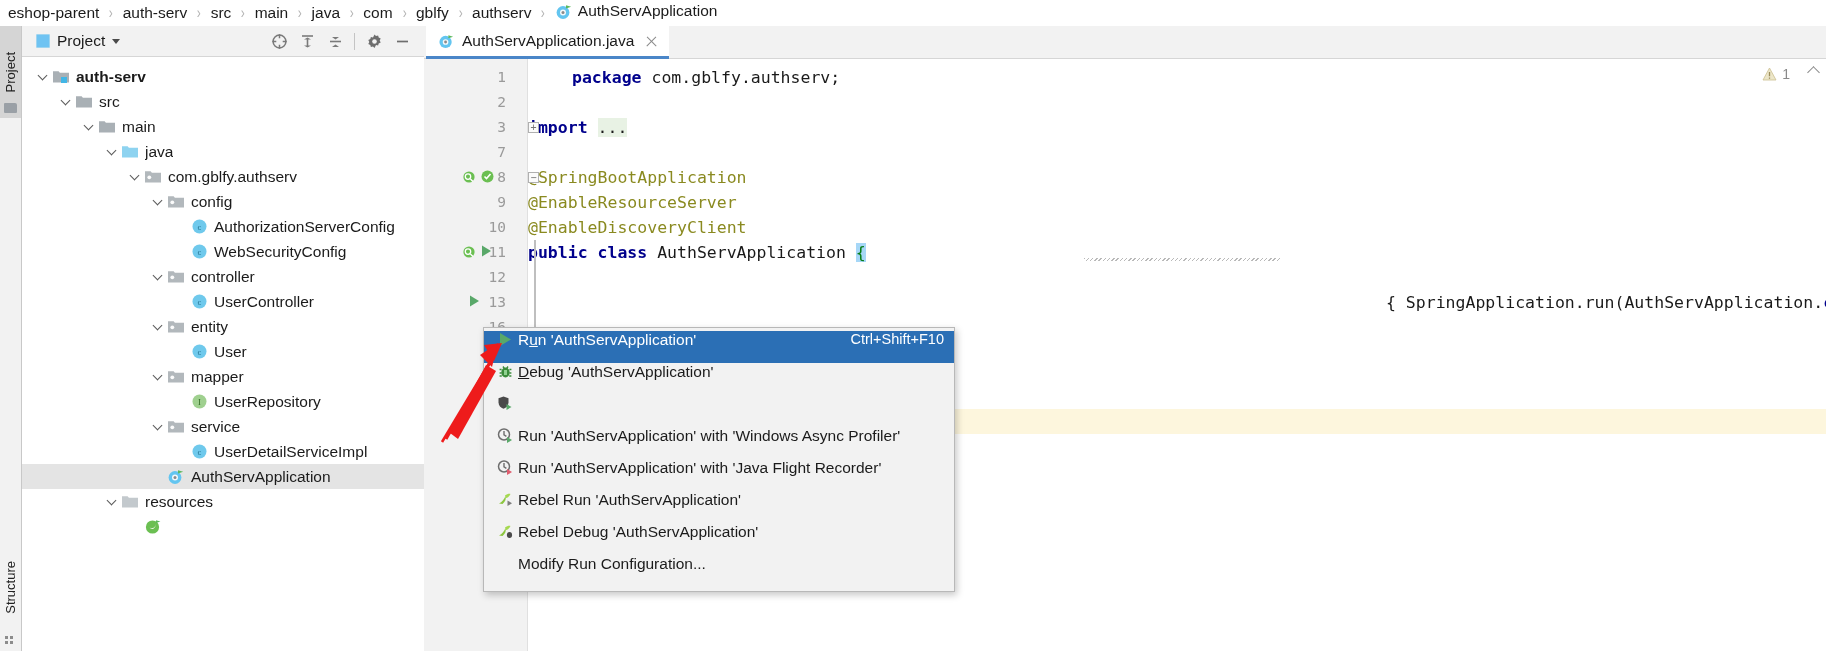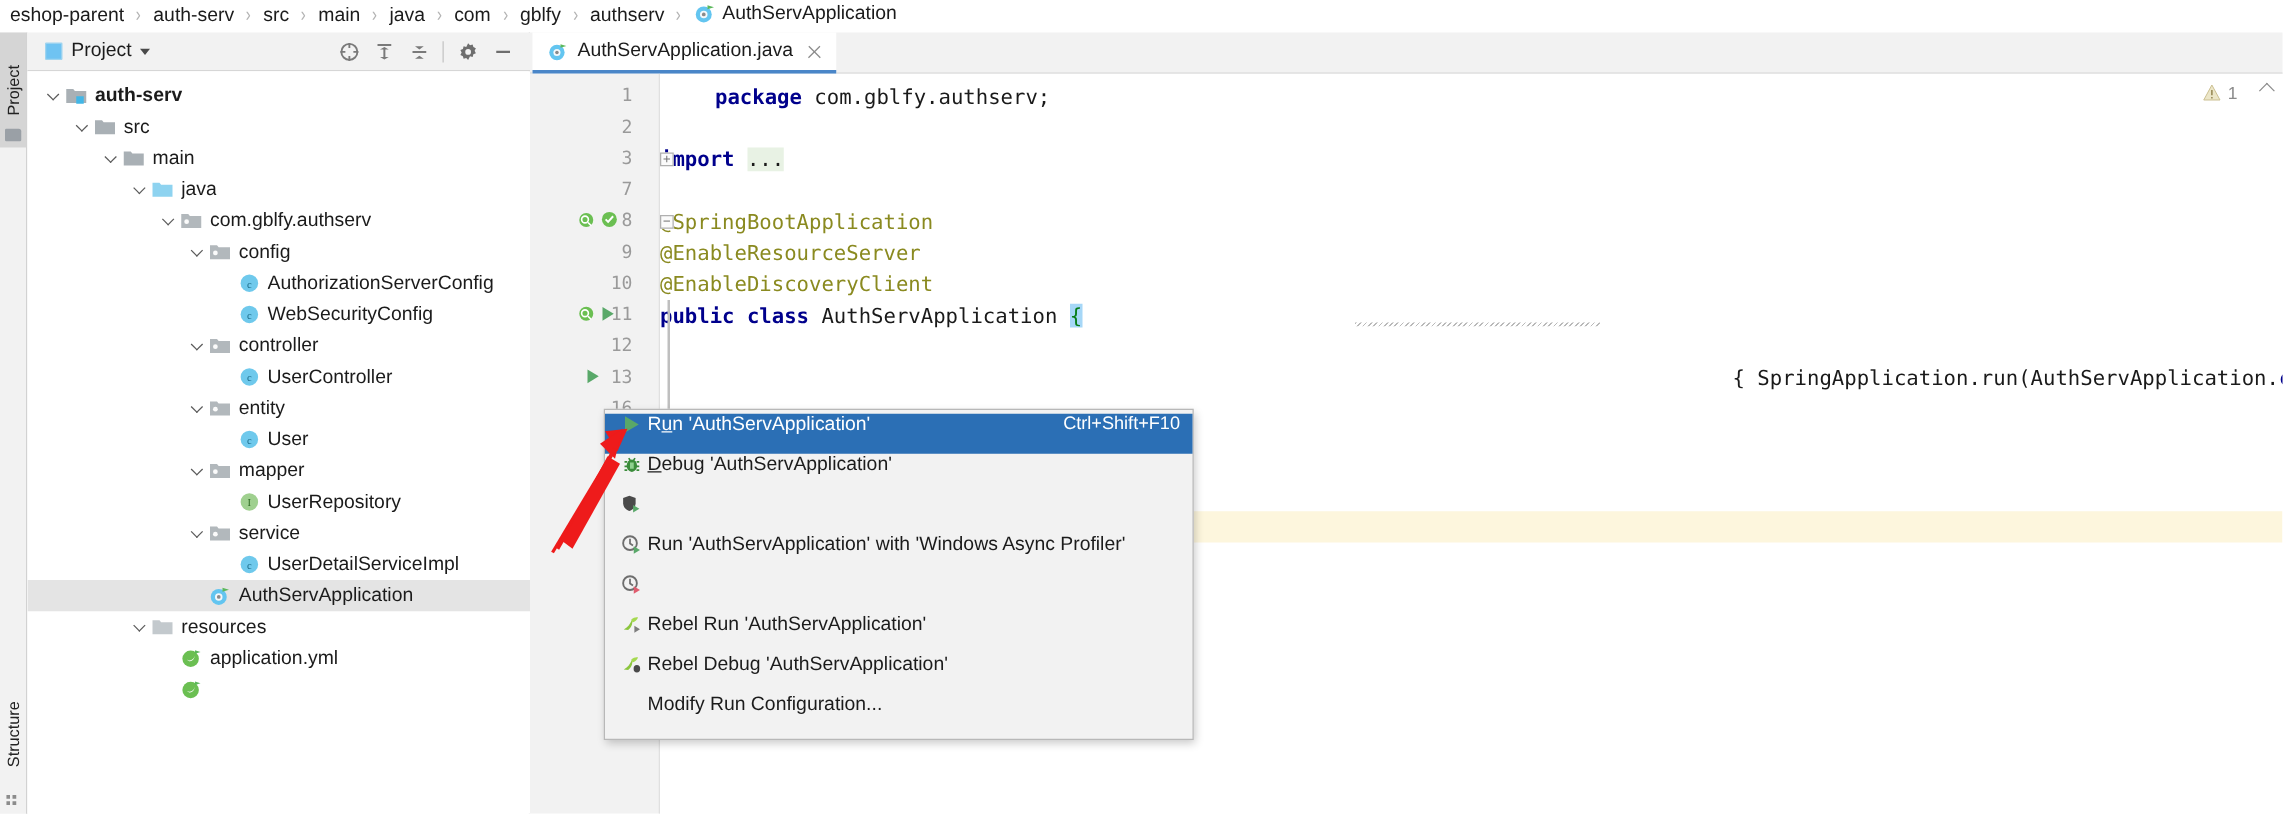--- a/index.html
+++ b/index.html
@@ -509,31 +509,20 @@
       </div>
       <div class="tree-row" style="padding-left: 104px;">
         <div class="tw"></div>
         <div class="ticon">
           <svg width="18" height="17" viewBox="0 0 18 17">
             <circle cx="8.5" cy="9" r="6.6" fill="#6bbf52"></circle>
             <path d="M5.5 9.6c2.8 1.8 5.4.2 6.6-3.4-1 4.6-4.2 6.2-6.6 3.4z" fill="#fff"></path>
             <path d="M12 2.2l4.4 1.4L12 5z" fill="#5cb85c"></path>
           </svg>
         </div>
-        <div class="tlabel">application.yml</div>
-      </div>
-      <div class="tree-row" style="padding-left: 104px;">
-        <div class="tw"></div>
-        <div class="ticon">
-          <svg width="18" height="17" viewBox="0 0 18 17">
-            <circle cx="8.5" cy="9" r="6.6" fill="#6bbf52"></circle>
-            <path d="M5.5 9.6c2.8 1.8 5.4.2 6.6-3.4-1 4.6-4.2 6.2-6.6 3.4z" fill="#fff"></path>
-            <path d="M12 2.2l4.4 1.4L12 5z" fill="#5cb85c"></path>
-          </svg>
-        </div>
         <div class="tlabel"></div>
       </div>
     </div>
 </div>
 
 <div id="editor-area">
   <div id="tab-strip">
     <div id="editor-tab">
       <svg width="17" height="17" viewBox="0 0 18 18">
         <circle cx="8" cy="9.5" r="6.5" fill="#63c5f0"></circle>
@@ -661,20 +650,21 @@
       <div class="mi-label"><span>Run 'AuthServApplication' with 'Windows Async Profiler'</span><span></span></div>
     </div>
     <div class="menu-item">
       <div class="mi-icon">
         <svg width="17" height="17" viewBox="0 0 17 17">
           <circle cx="7" cy="7.5" r="5.5" fill="none" stroke="#6e6e6e" stroke-width="1.5"></circle>
           <path d="M7 4v3.8l2.4 1.6" stroke="#6e6e6e" stroke-width="1.4" fill="none"></path>
           <path d="M10 10l5 3-5 3z" fill="#e05c6e"></path>
         </svg>
       </div>
+      <div class="mi-label"><span>Run 'AuthServApplication' with 'Java Flight Recorder'</span><span></span></div>
     </div>
     <div class="menu-item">
       <div class="mi-icon">
         <svg width="17" height="17" viewBox="0 0 17 17">
           <path d="M2 12.5c3-1.5 5-4 6.5-7.5 1 3-0.5 6-3 8z" fill="#8cc63f"></path>
           <path d="M8 4.5c2-1.5 4-2 5.5-1.5-1 2-2.5 3.5-4.5 4z" fill="#a5d94f"></path>
           <path d="M10.5 9.5l4.5 2.8-4.5 2.8z" fill="#7d7d7d"></path>
         </svg>
       </div>
       <div class="mi-label"><span>Rebel Run 'AuthServApplication'</span><span></span></div>

